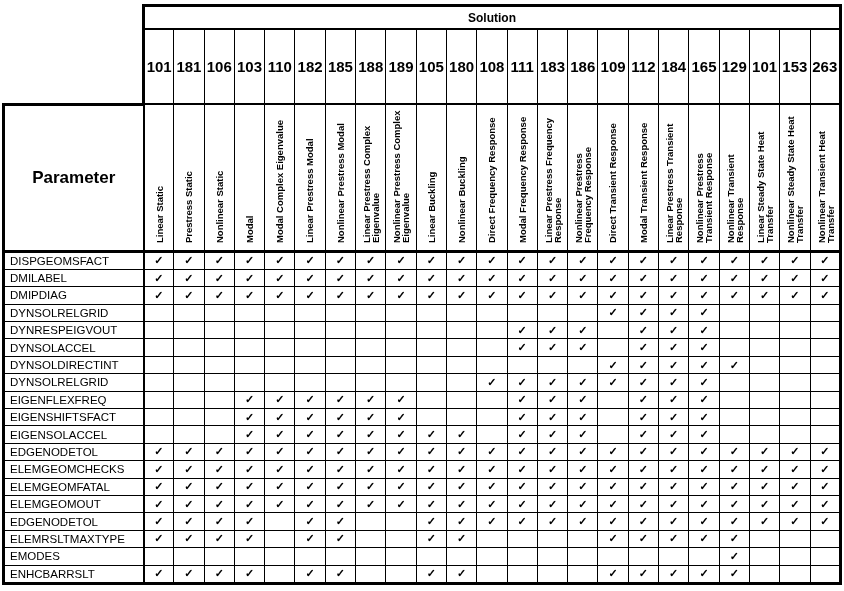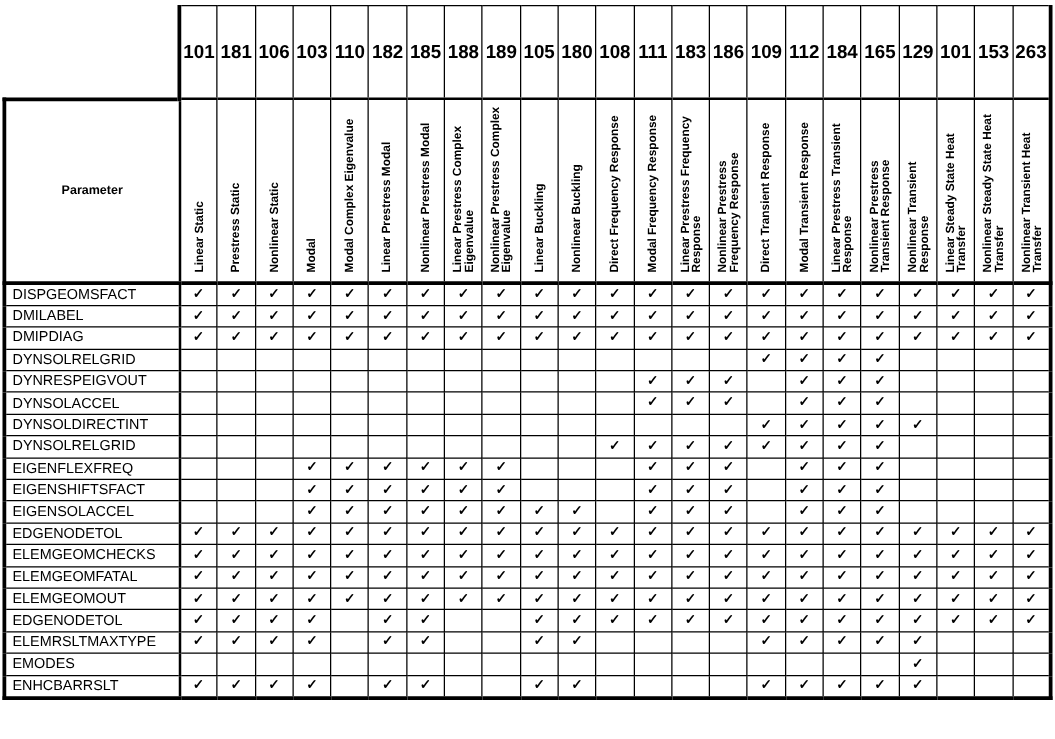--- a/index.html
+++ b/index.html
@@ -51,21 +51,21 @@
   }
   .firstcol { border-left: 3px solid #000 !important; }
   .lastcol  { border-right: 3px solid #000 !important; }
   
   th.pcell {
     border-top: 3px solid #000;
     border-left: 3px solid #000;
     border-right: 2px solid #000;
     border-bottom: 3px solid #000;
     height: 144px;
-    font-size: 10px;
+    font-size: 17px;
     font-weight: bold;
     text-align: center;
     vertical-align: middle;
     padding: 0;
   }
   
   th.vcell {
     border: 1px solid #000;
     border-bottom: 3px solid #000;
     height: 144px;
@@ -145,20 +145,24 @@
         <col>
         <col>
         <col>
         <col>
         <col>
         <col>
         <col>
         <col>
       </colgroup>
     <thead>
+      <tr>
+        <td class="blank"></td>
+        <th class="sol-group" colspan="23">Solution</th>
+      </tr>
       <tr id="idRow">
         <td class="blank"></td>
       <td class="num firstcol">101</td>
           <td class="num">181</td>
           <td class="num">106</td>
           <td class="num">103</td>
           <td class="num">110</td>
           <td class="num">182</td>
           <td class="num">185</td>
           <td class="num">188</td>

